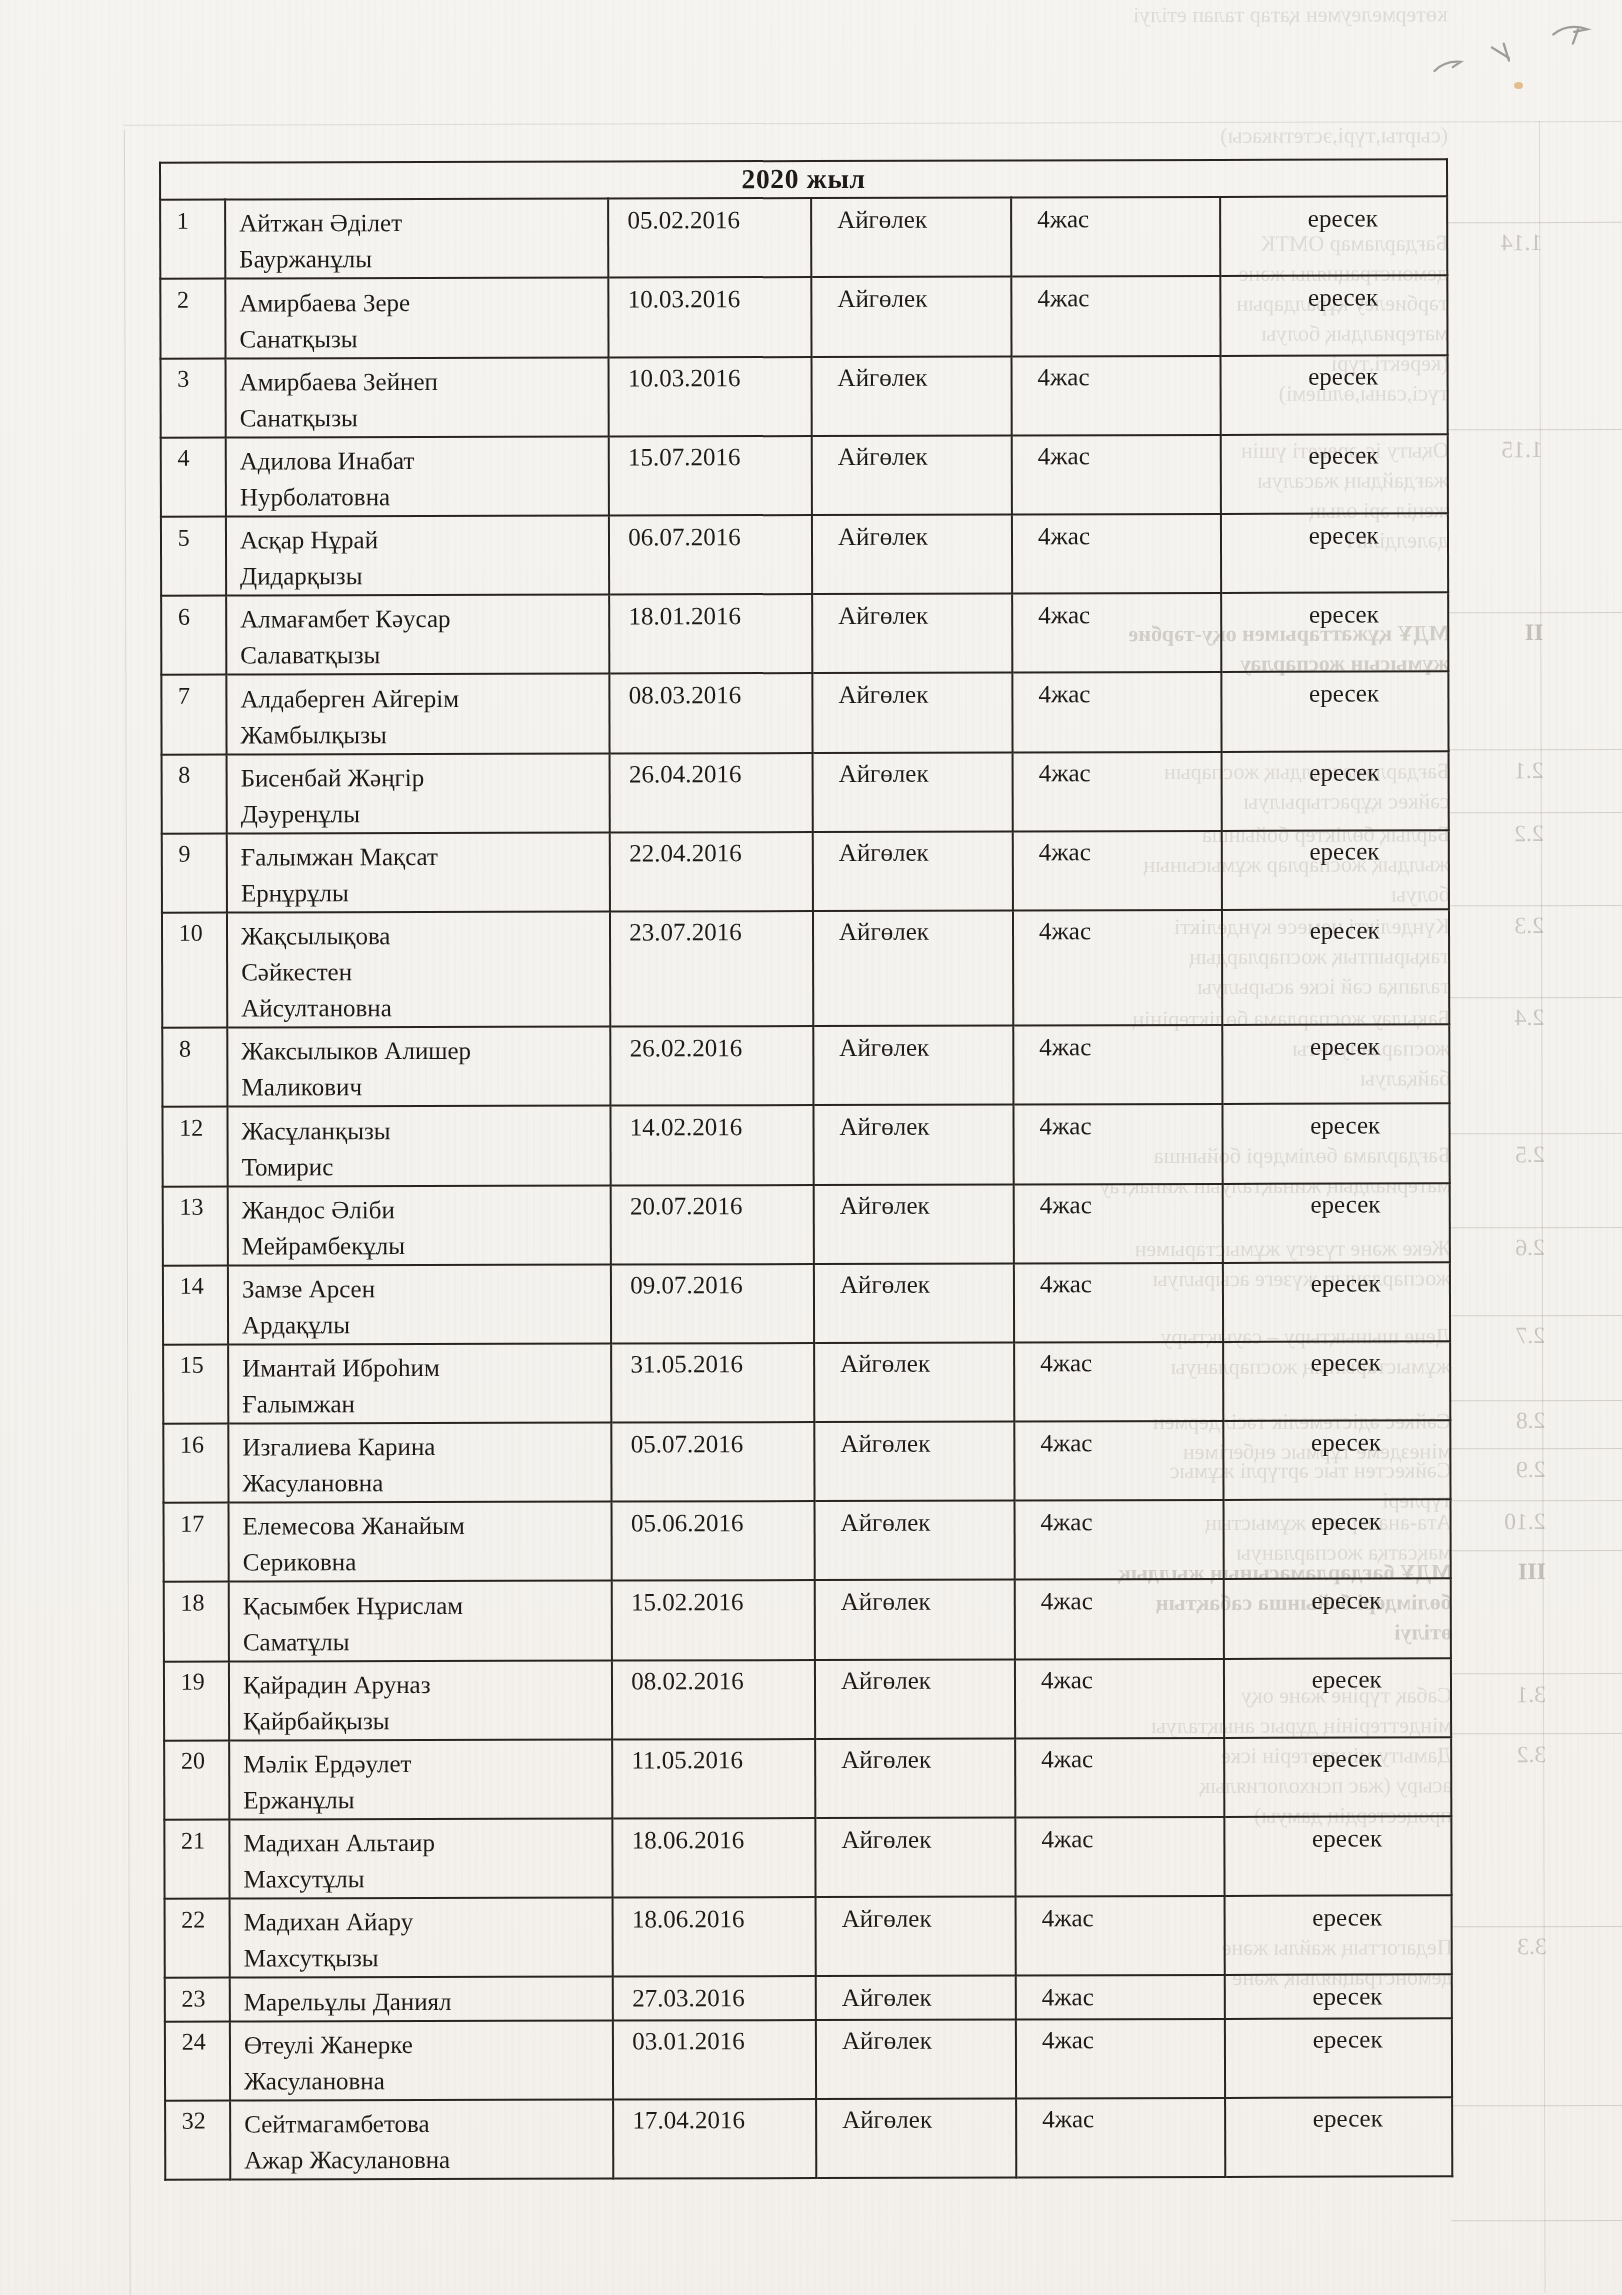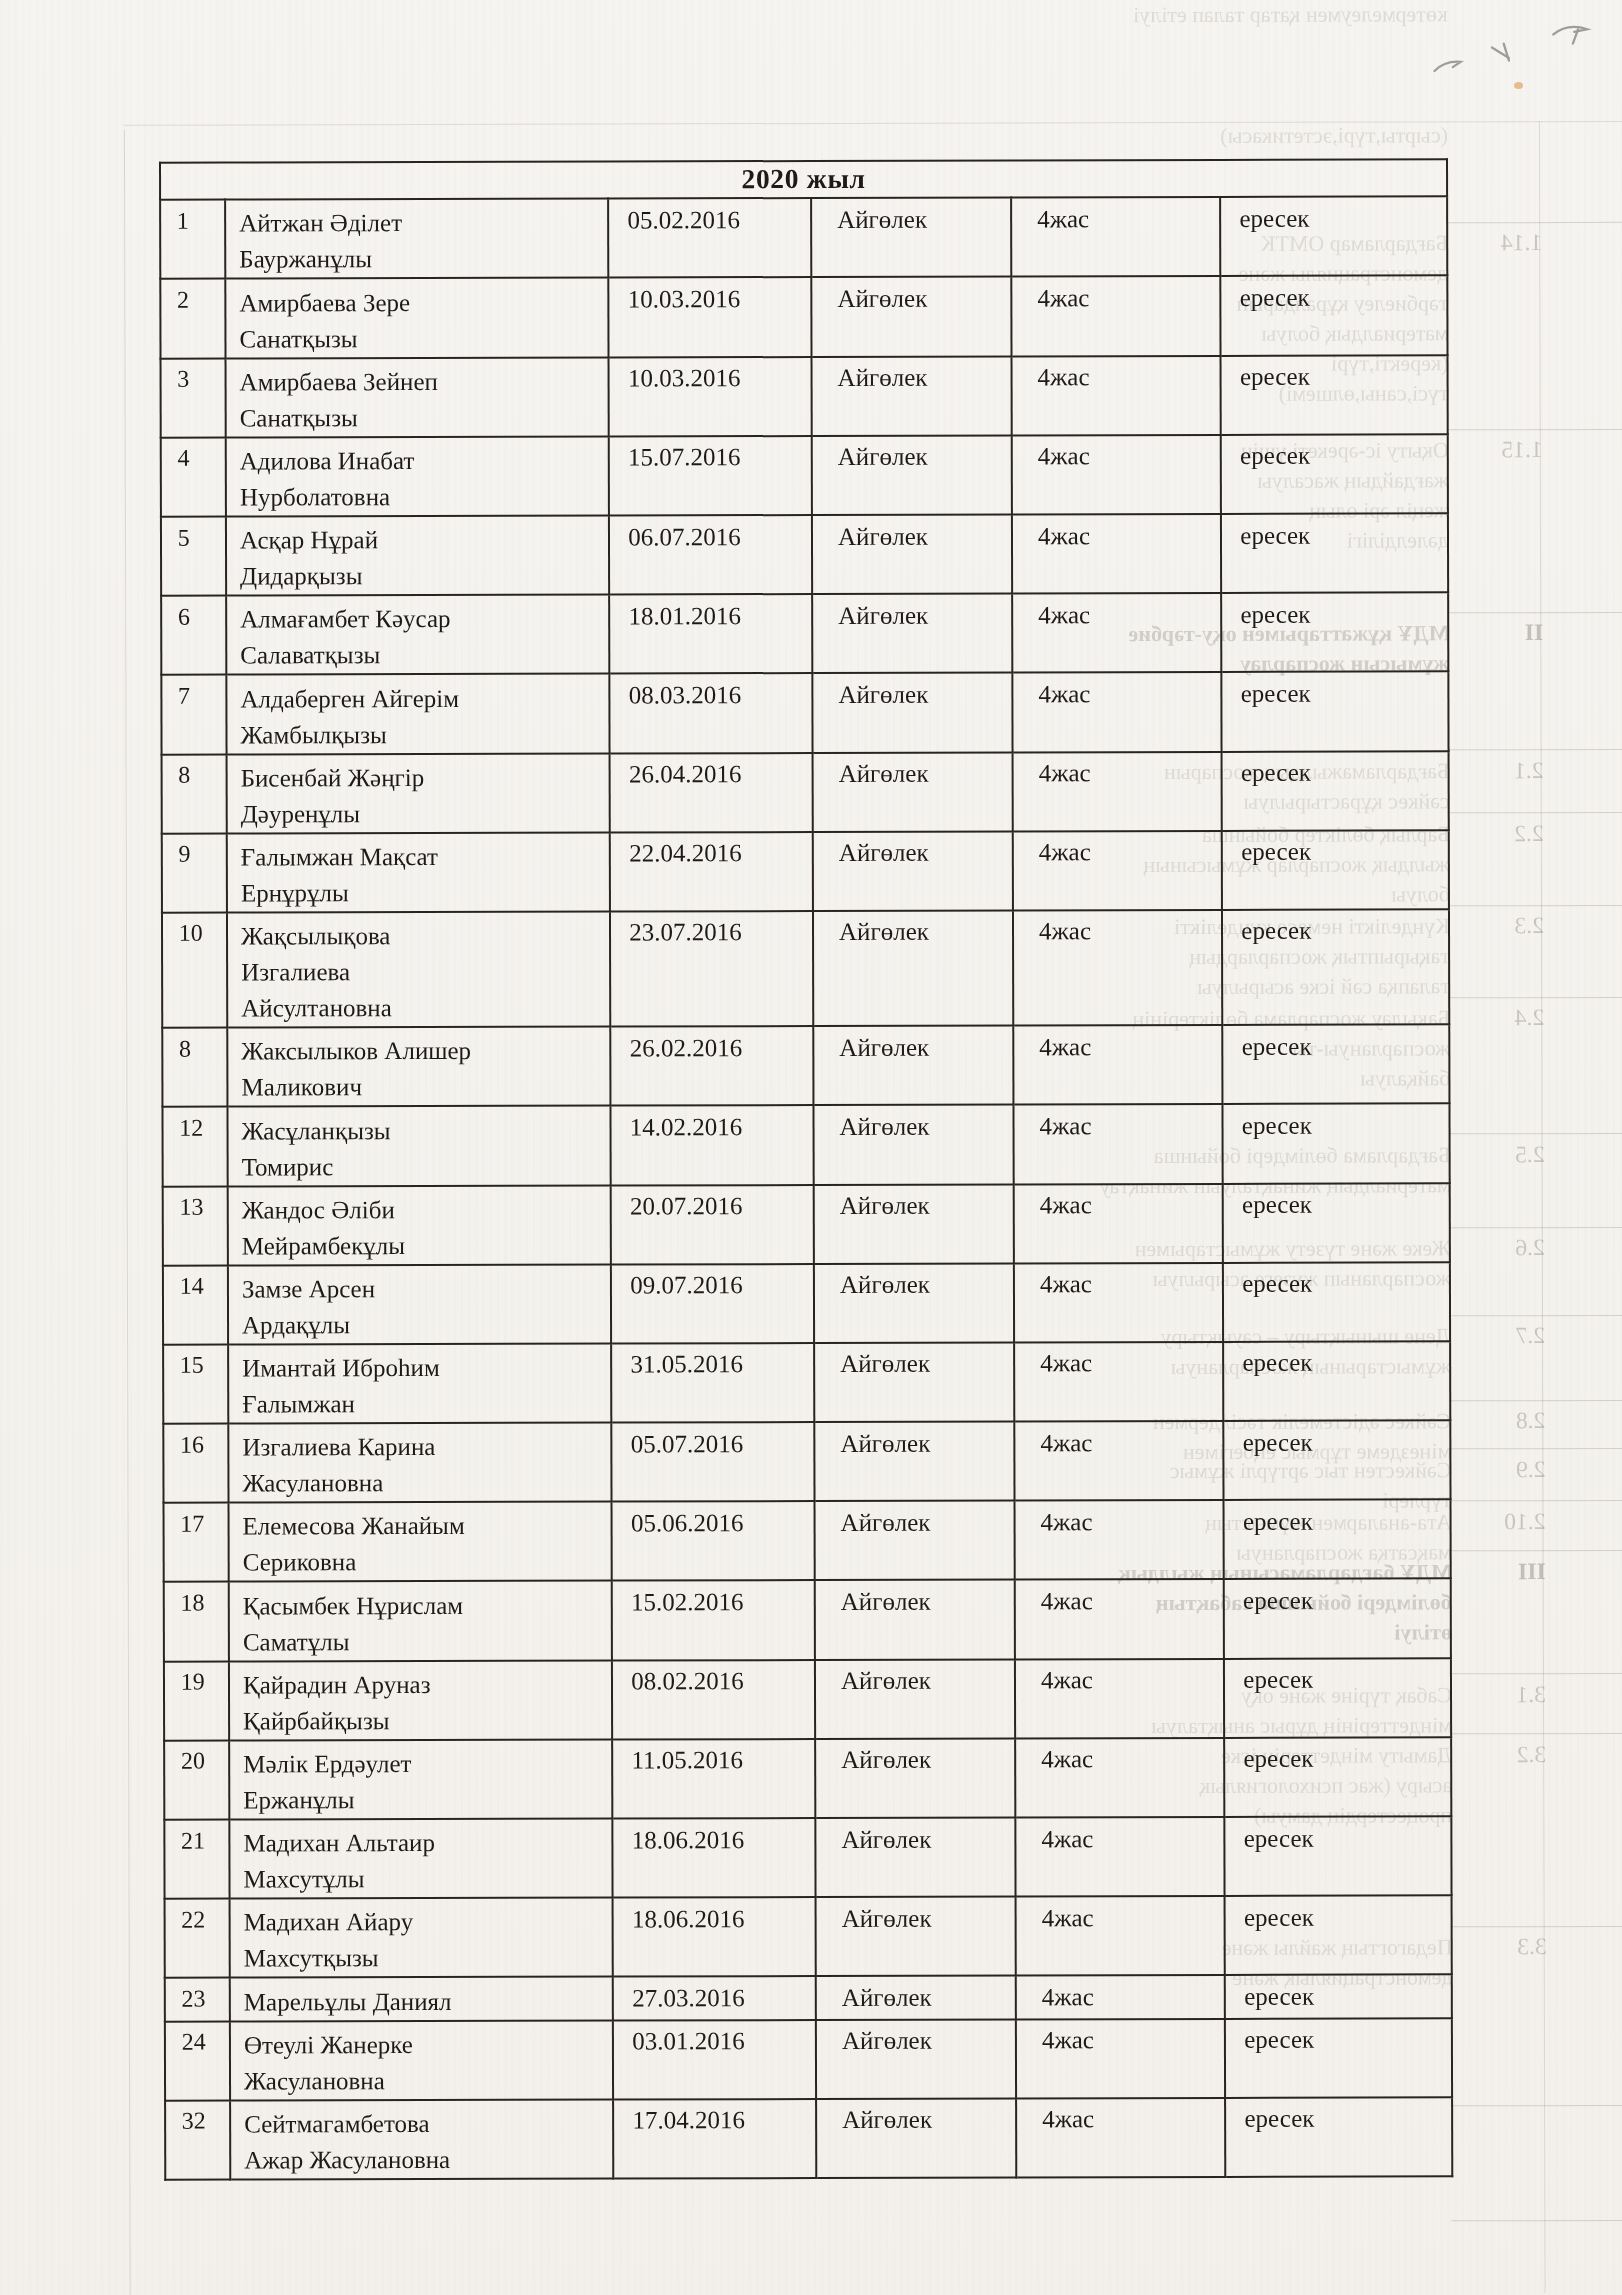--- a/index.html
+++ b/index.html
@@ -41,21 +41,21 @@
   tr.normal{height:73px;}
   tr.tall{height:114px;}
   tr.short{height:43px;}
   td{font-size:25px;}
   td.c-num{padding:6.5px 0 0 15.7px;font-size:24px;}
   td.c-name{padding:5.2px 0 0 13px;line-height:36px;}
   td.c-name .nl{display:block;white-space:nowrap;}
   td.c-date{padding:6.5px 0 0 18.3px;white-space:nowrap;}
   td.c-group{padding:6.5px 0 0 25px;white-space:nowrap;}
   td.c-age{padding:6.5px 0 0 25px;white-space:nowrap;}
-  td.c-status{padding:6.5px 0 0 18.3px;white-space:nowrap;}
+  td.c-status{padding:6.5px 0 0 18.3px;white-space:nowrap;text-align:center;}
   
   .bleed-layer{position:absolute;left:0;top:0;width:1623px;height:2295px;pointer-events:none;}
   .bleed-item{
     position:absolute;right:175px;width:753px;
     transform:scaleX(-1);
     text-align:left;
     font-size:22px;line-height:30px;
     color:rgba(109,99,90,0.17);
     white-space:nowrap;
   }
@@ -334,21 +334,21 @@
             </td>
             <td class="c-date">22.04.2016</td>
             <td class="c-group">Айгөлек</td>
             <td class="c-age">4жас</td>
             <td class="c-status">ересек</td>
           </tr>
           <tr class="tall">
             <td class="c-num">10</td>
             <td class="c-name">
               <span class="nl">Жақсылықова</span>
-              <span class="nl">Изгалиева</span>
+              <span class="nl">Сәйкестен</span>
               <span class="nl">Айсултановна</span>
             </td>
             <td class="c-date">23.07.2016</td>
             <td class="c-group">Айгөлек</td>
             <td class="c-age">4жас</td>
             <td class="c-status">ересек</td>
           </tr>
           <tr class="normal">
             <td class="c-num">8</td>
             <td class="c-name">

